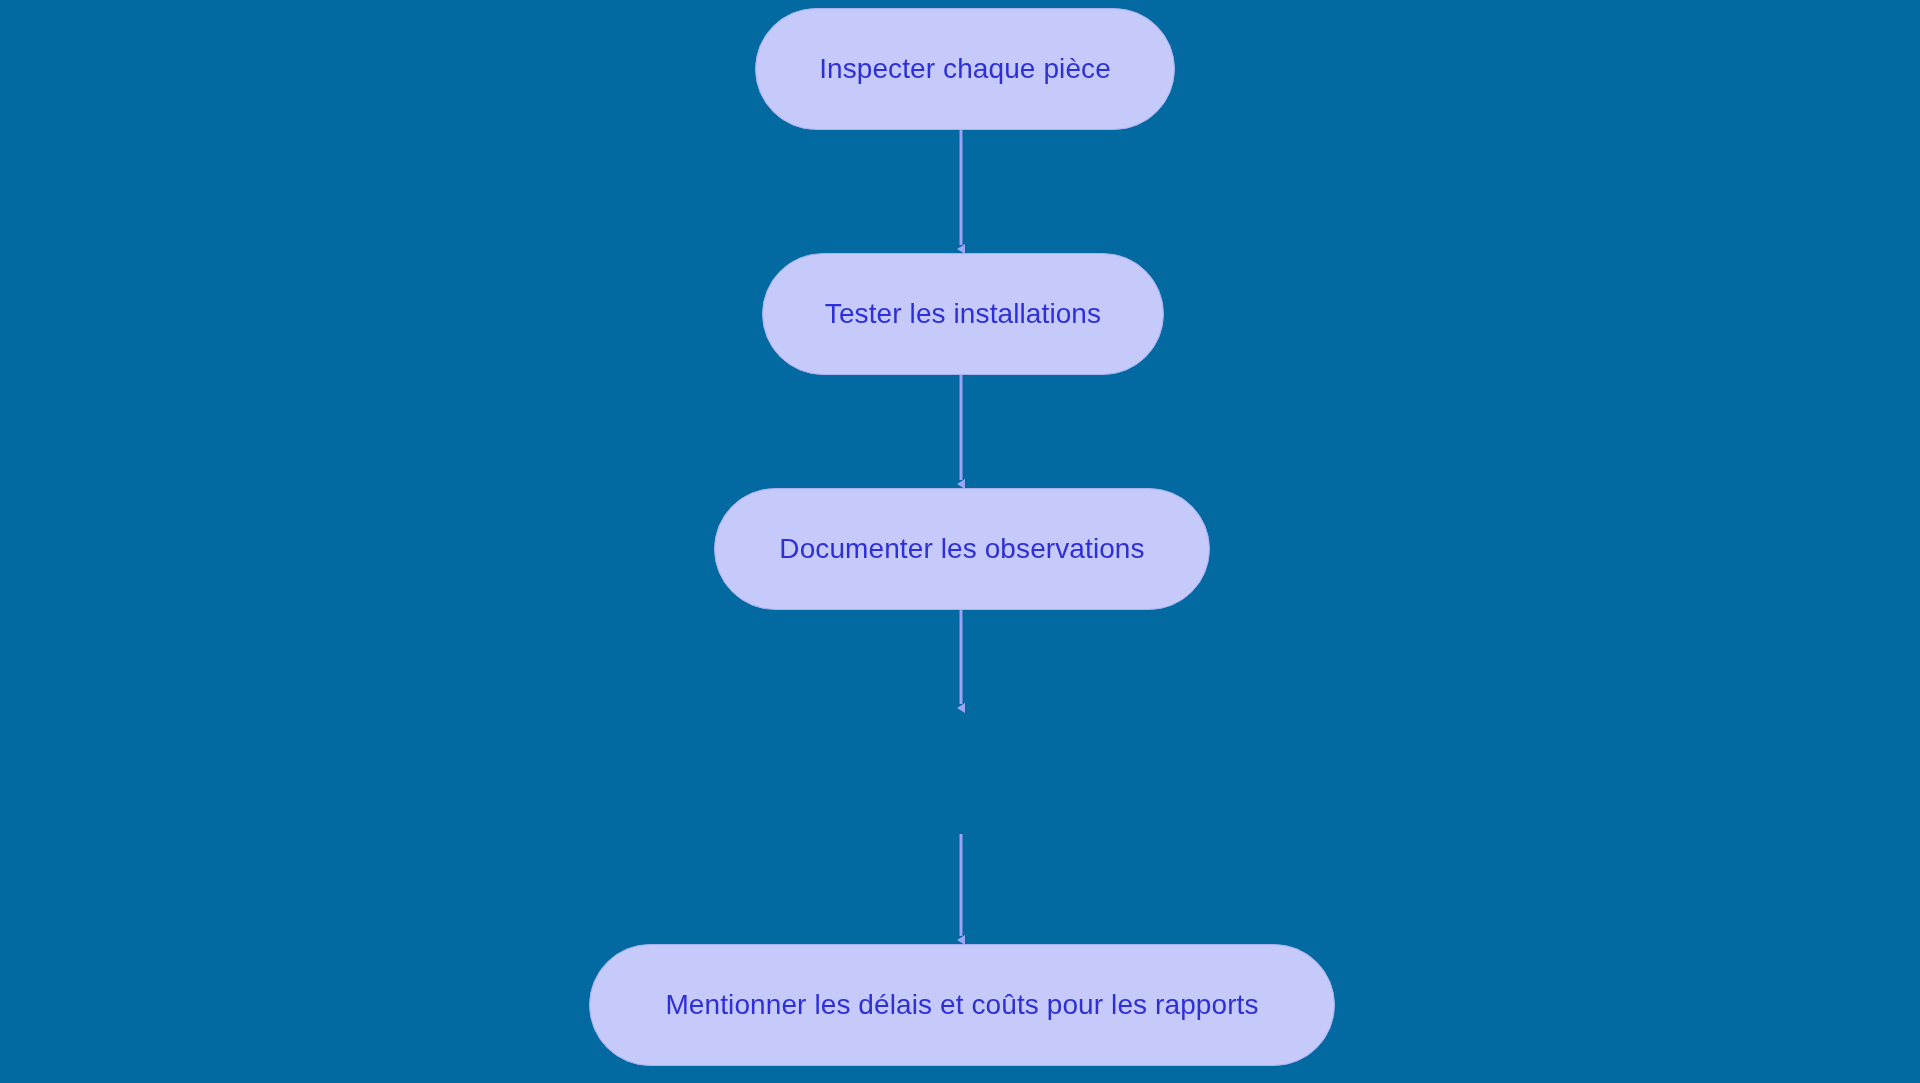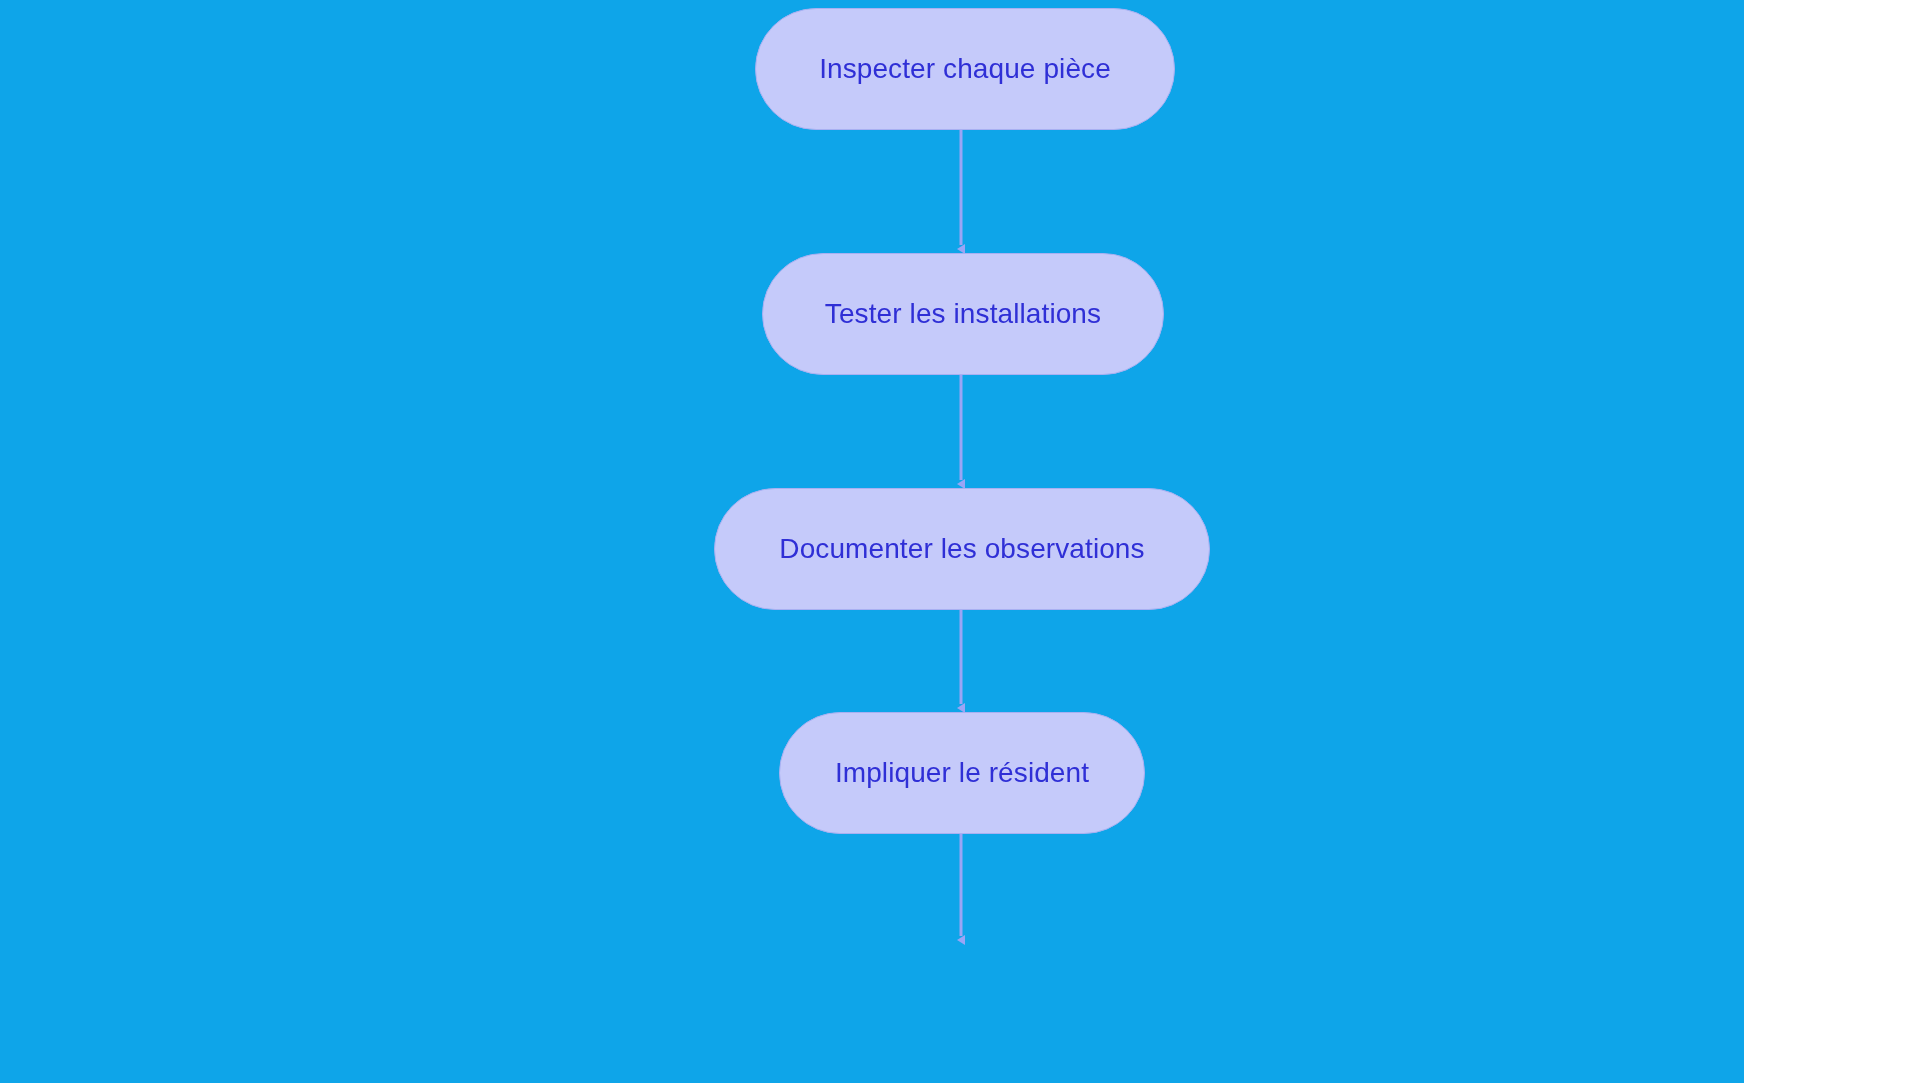--- a/index.html
+++ b/index.html
@@ -9,23 +9,23 @@
     background: #ffffff;
   }
   body {
     width: 1920px;
     height: 1083px;
     overflow: hidden;
     font-family: "Liberation Sans", sans-serif;
   }
   #flow-root {
     position: relative;
-    width: 1744px;
+    width: 1920px;
     height: 1083px;
-    background: #0ea5e9;
+    background: #0369a1;
     text-align: right;
   }
   #flow-svg {
     position: absolute;
     left: 0;
     top: 0;
     width: 1920px;
     height: 1083px;
     display: block;
   }
@@ -81,18 +81,18 @@
   <div class="node-layer">
     <div class="flow-node" id="node-1" style="left: 755px; top: 8px; width: 420px; height: 122px; background: rgb(197, 202, 250); border-color: rgb(168, 176, 242); color: rgb(47, 47, 214);">
       <span class="node-label">Inspecter chaque pièce</span>
     </div>
     <div class="flow-node" id="node-3" style="left: 714px; top: 488px; width: 496px; height: 122px; background: rgb(197, 202, 250); border-color: rgb(168, 176, 242); color: rgb(47, 47, 214);">
       <span class="node-label">Documenter les observations</span>
     </div>
     <div class="flow-node" id="node-2" style="left: 762px; top: 253px; width: 402px; height: 122px; background: rgb(197, 202, 250); border-color: rgb(168, 176, 242); color: rgb(47, 47, 214);">
       <span class="node-label">Tester les installations</span>
     </div>
-    <div class="flow-node" id="node-4" style="left: 779px; top: 712px; width: 366px; height: 122px; background: rgb(197, 202, 250); border-color: rgb(168, 176, 242); color: rgb(47, 47, 214);">
-      <span class="node-label">Impliquer le résident</span>
+    <div class="flow-node" id="node-5" style="left: 589px; top: 944px; width: 746px; height: 122px; background: rgb(197, 202, 250); border-color: rgb(168, 176, 242); color: rgb(47, 47, 214);">
+      <span class="node-label">Mentionner les délais et coûts pour les rapports</span>
     </div>
   </div>
 
 </div>
 
 </body></html>

